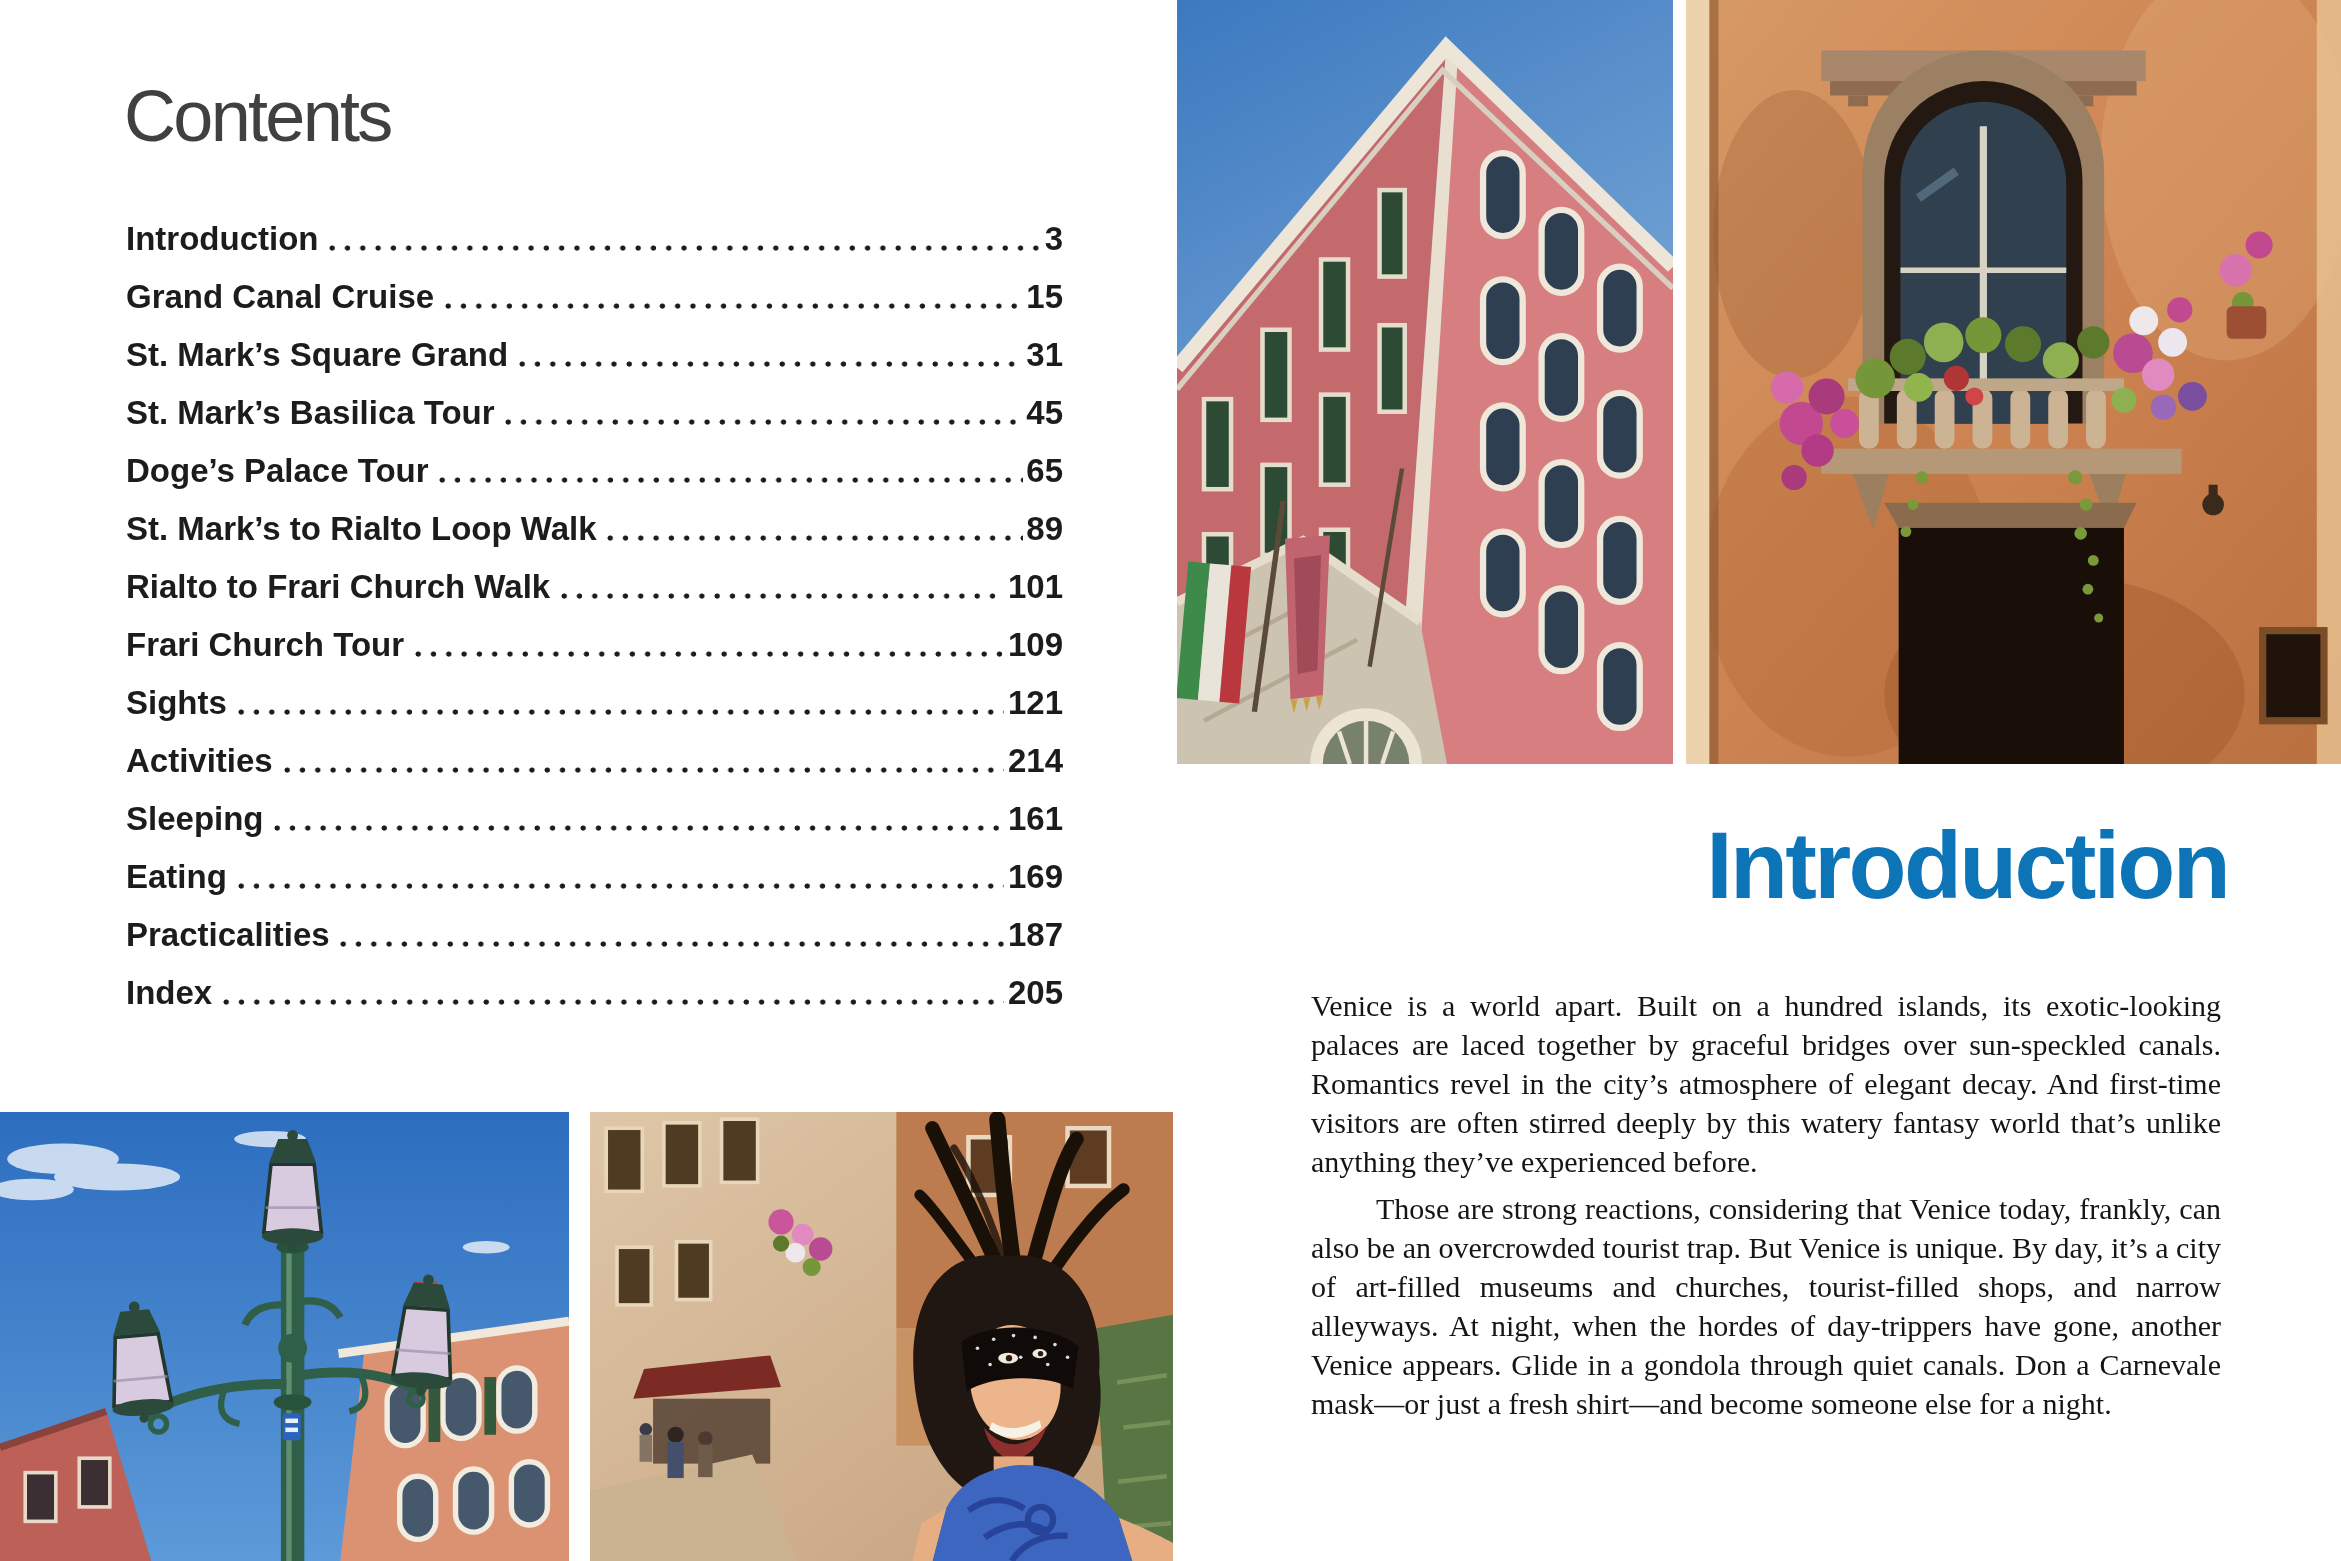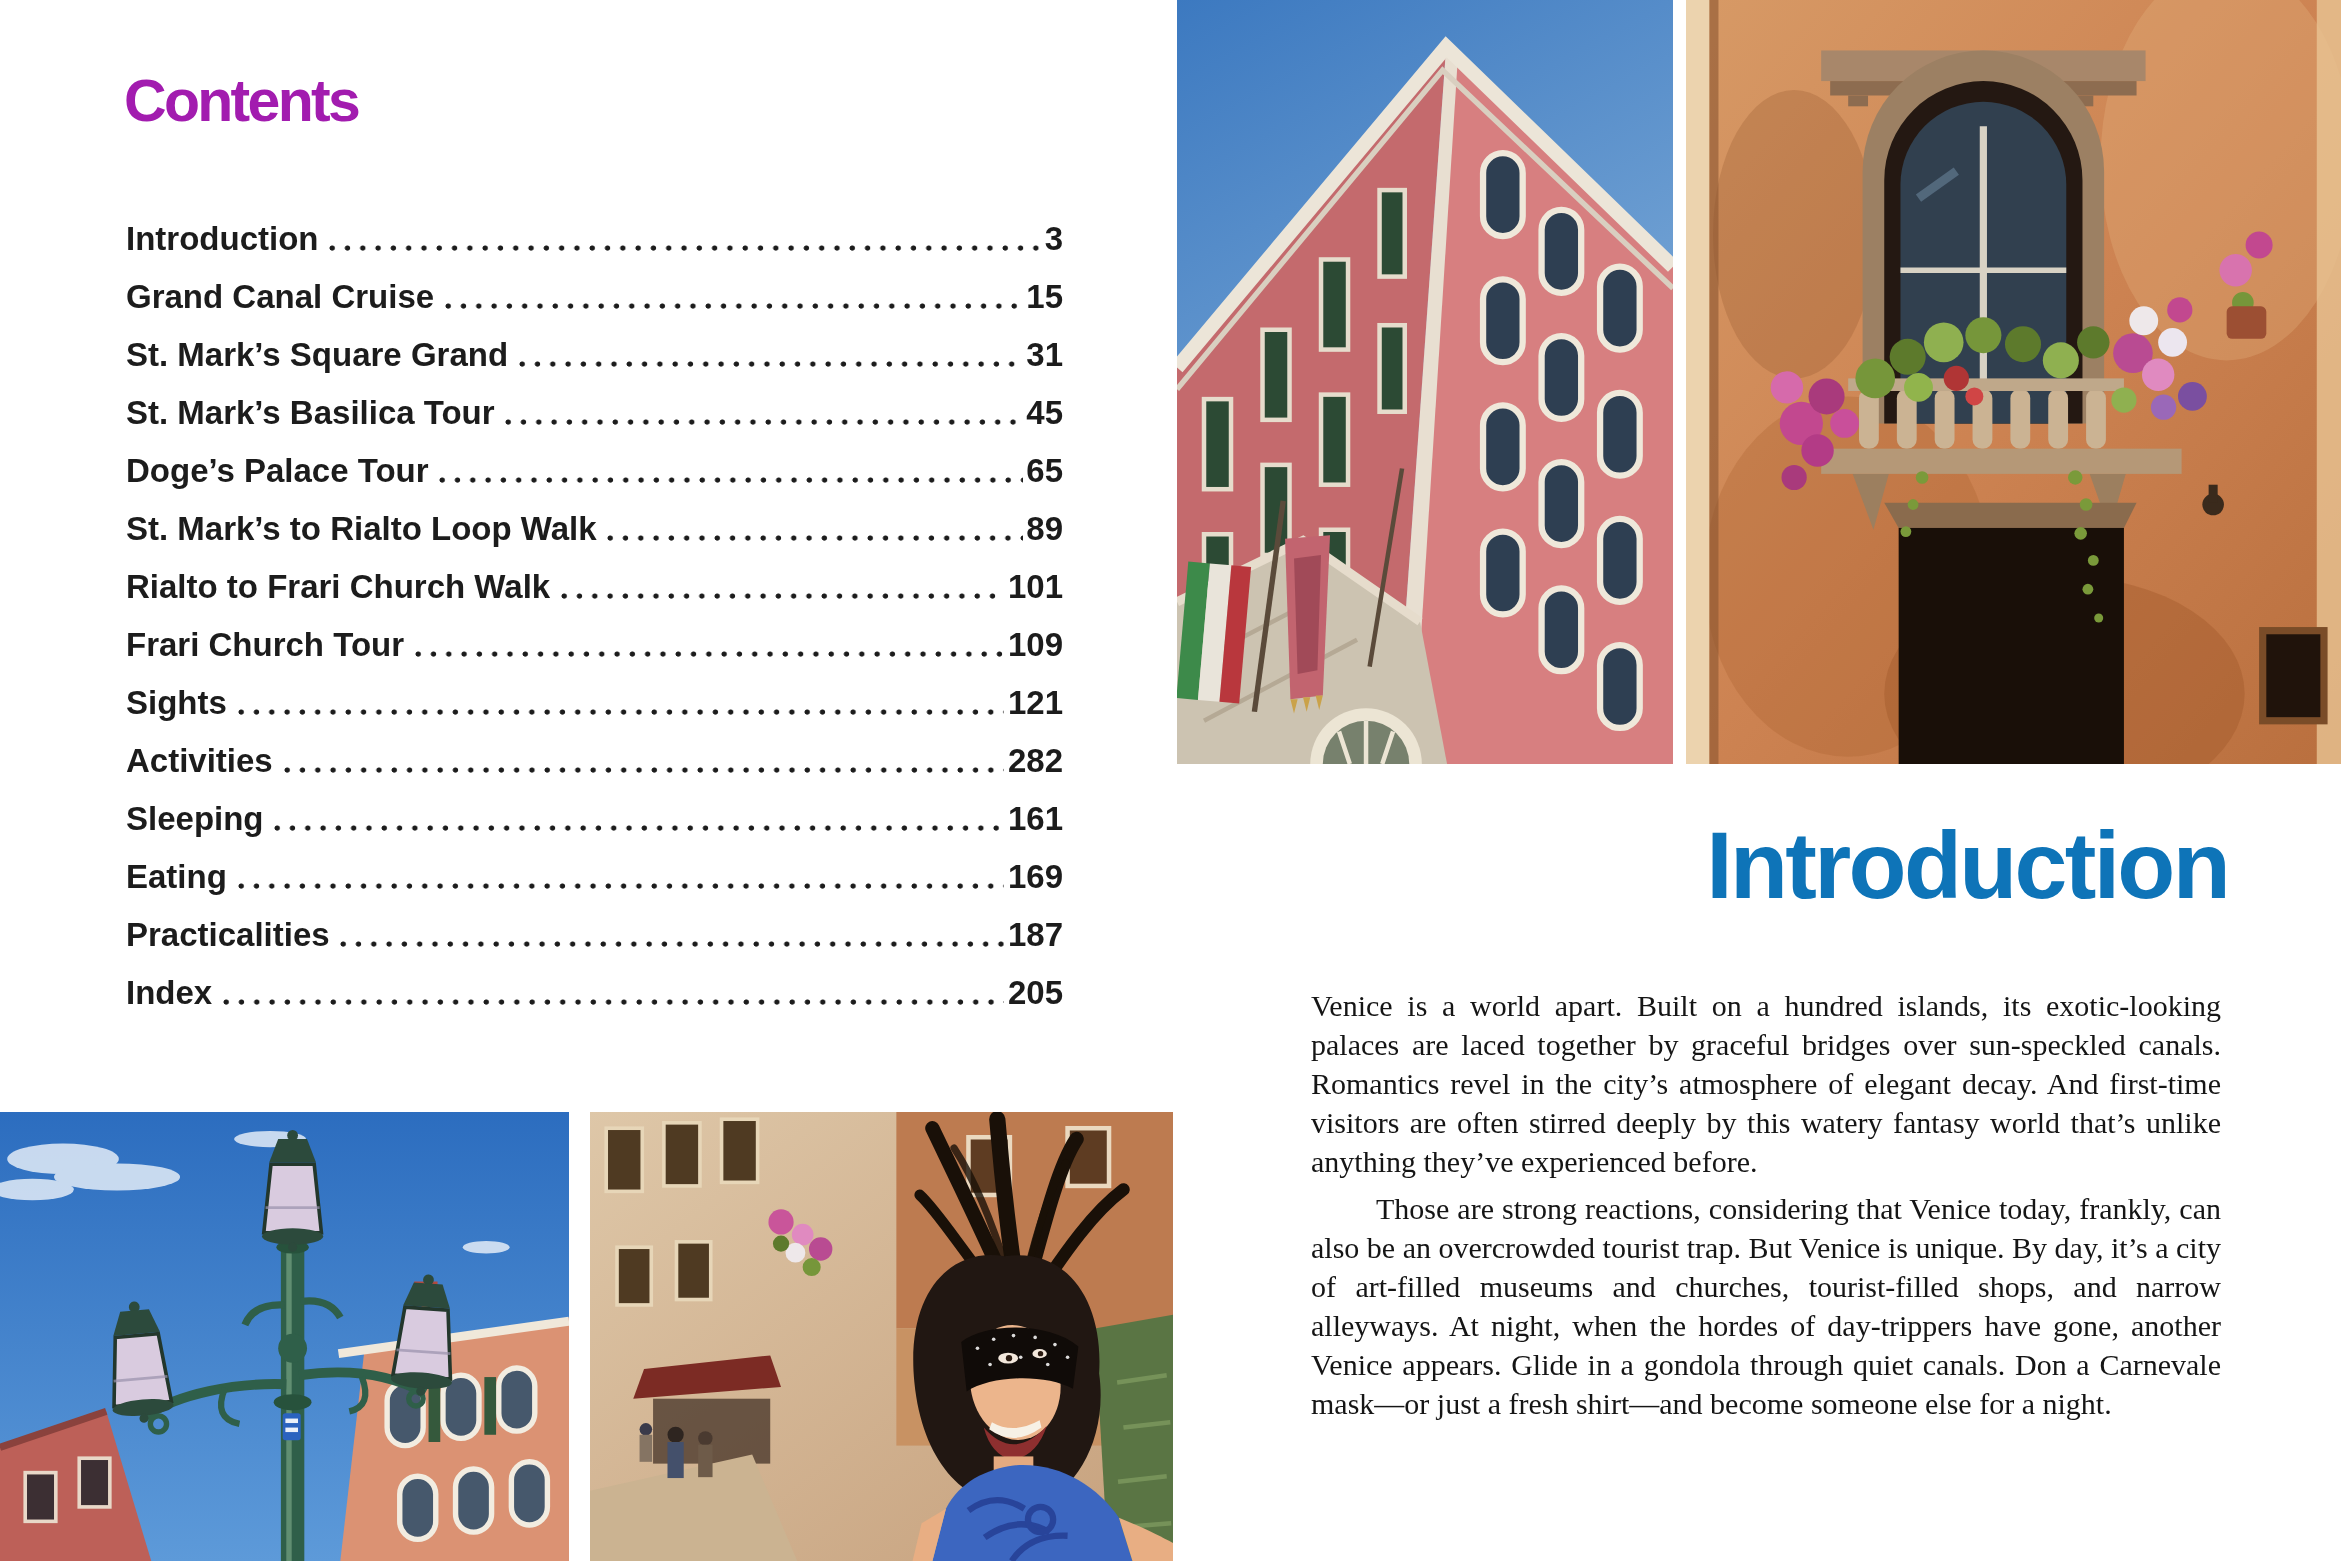--- a/index.html
+++ b/index.html
@@ -1,20 +1,20 @@
 <!DOCTYPE html>
 <html style="font-size:14.4px"><head>
 <meta charset="utf-8">
 <style>
   html,body{margin:0;padding:0;background:#ffffff;}
   #stage{position:relative;width:2342px;height:1561px;background:#ffffff;overflow:hidden;
          font-family:"Liberation Sans",sans-serif;}
   
   .contents-title{position:absolute;left:124px;top:32px;line-height:1;
-    font-size:59px;font-weight:700;letter-spacing:-2.7px;color:#a21caf;}
+    font-size:72px;font-weight:400;letter-spacing:-2.7px;color:#404040;}
   .toc{position:absolute;left:126px;top:200px;width:937px;}
   .toc-row{display:flex;align-items:flex-end;height:58px;
     font-size:33px;font-weight:700;color:#1c1c1c;line-height:1.15;}
   .toc-label{white-space:nowrap;}
   .toc-page{white-space:nowrap;}
   .toc-dots{flex:1;align-self:flex-end;height:6.3px;margin:0 3.6px 7.2px 10.8px;
     background-image:radial-gradient(circle at 3.2px 3.2px,#1c1c1c 2.3px,rgba(0,0,0,0) 3.1px);
     background-size:15.3px 6.3px;background-repeat:repeat-x;}
   
   .intro-title{position:absolute;left:1302px;top:818px;width:926px;line-height:1;
@@ -82,21 +82,21 @@
         <span class="toc-page">109</span>
       </div>
       <div class="toc-row">
         <span class="toc-label">Sights</span>
         <span class="toc-dots"></span>
         <span class="toc-page">121</span>
       </div>
       <div class="toc-row">
         <span class="toc-label">Activities</span>
         <span class="toc-dots"></span>
-        <span class="toc-page">282</span>
+        <span class="toc-page">214</span>
       </div>
       <div class="toc-row">
         <span class="toc-label">Sleeping</span>
         <span class="toc-dots"></span>
         <span class="toc-page">161</span>
       </div>
       <div class="toc-row">
         <span class="toc-label">Eating</span>
         <span class="toc-dots"></span>
         <span class="toc-page">169</span>

